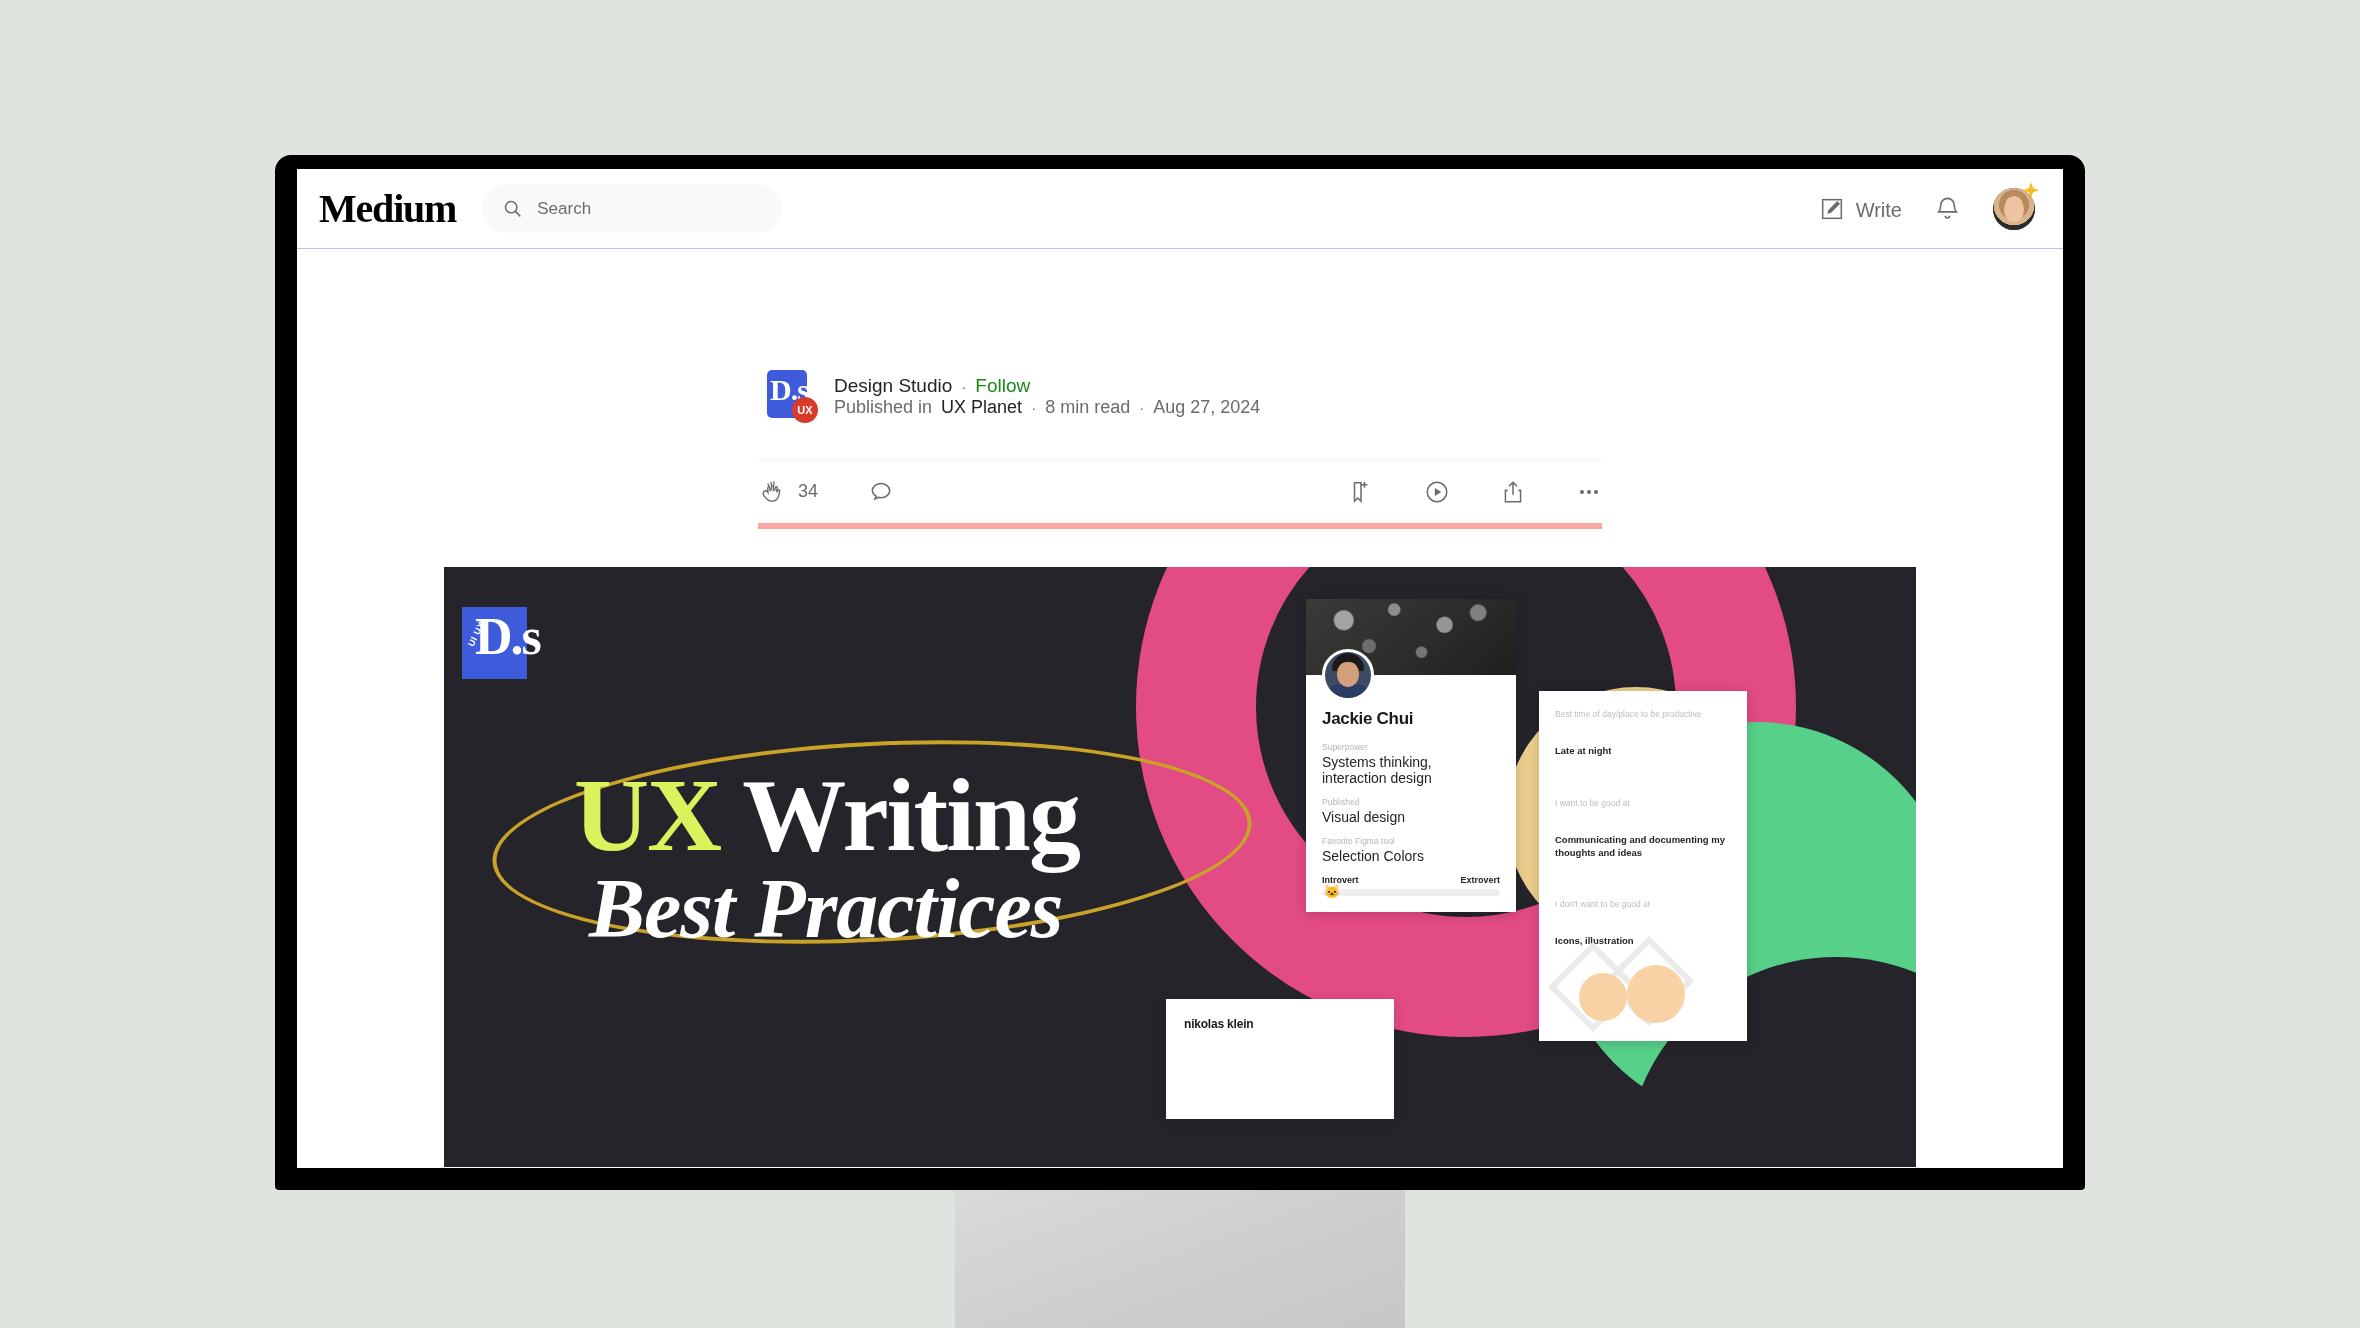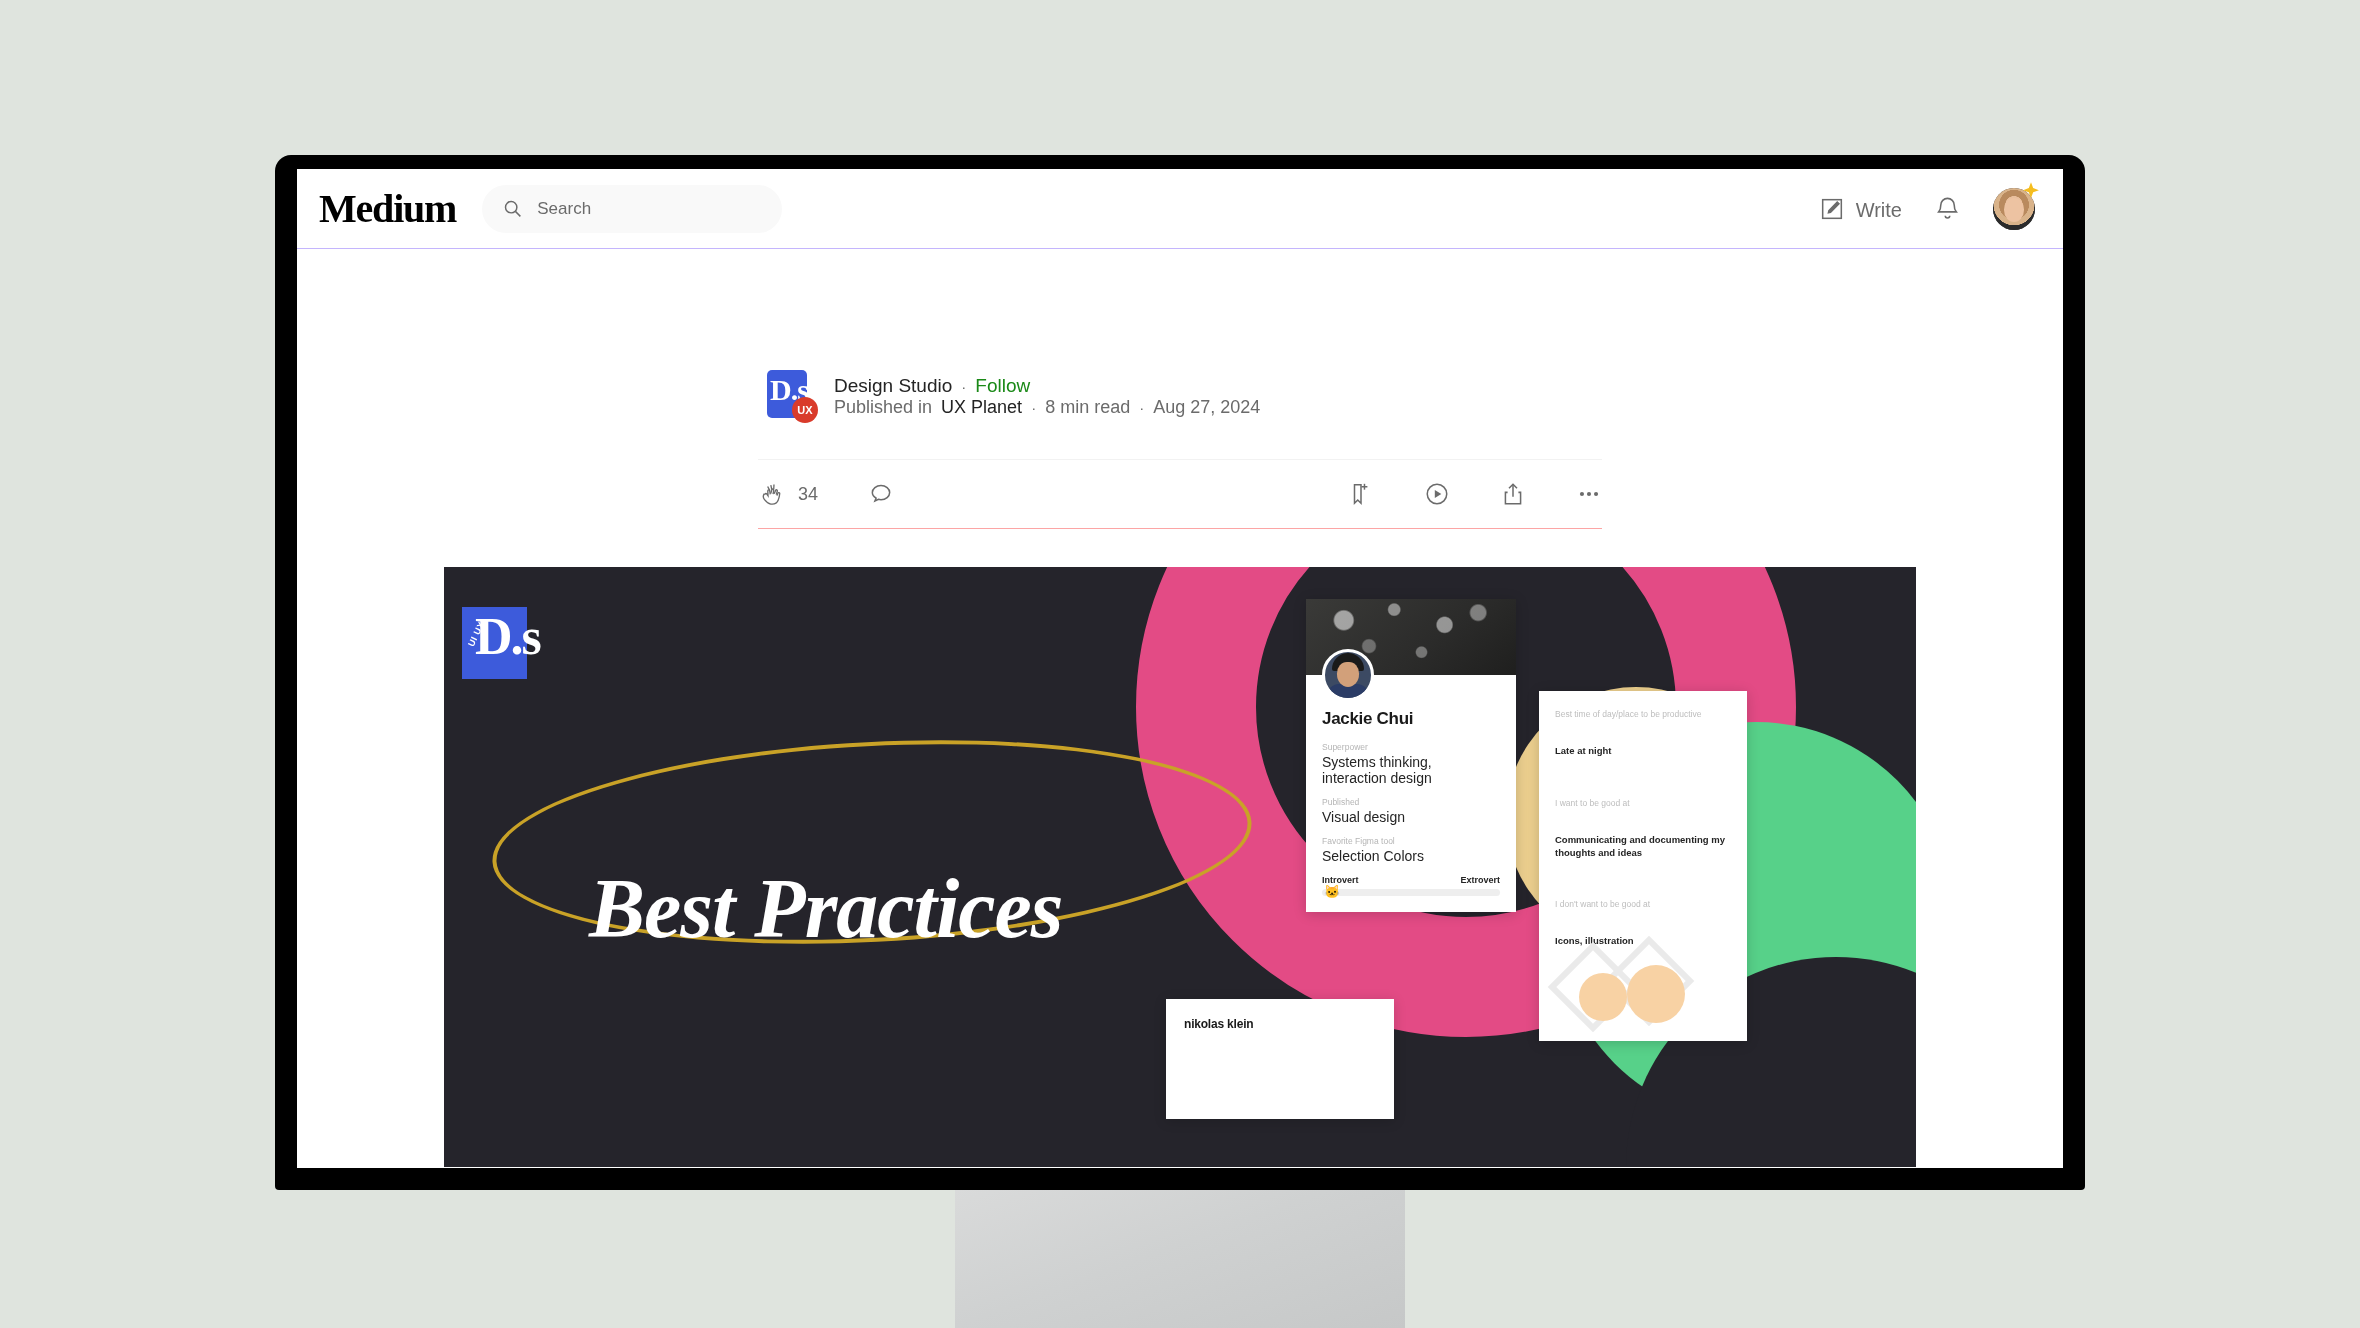--- a/index.html
+++ b/index.html
@@ -197,21 +197,21 @@
   .byline-row2 {
     display: flex; align-items: baseline; gap: 9px;
     font-size: 18px; color: #6b6b6b;
   }
   .byline-row2 .pub-name { color: #242424; cursor: pointer; }
 
   
   #action-bar {
     margin-top: 34px;
     border-top: 1px solid #f2f2f2;
-    border-bottom: 1px solid #fca5a5;
+    border-bottom: 6px solid #fca5a5;
     height: 70px;
     display: flex;
     align-items: center;
   }
   #clap-group {
     display: flex; align-items: center; gap: 13px;
     cursor: pointer; color: #6b6b6b;
   }
   #clap-count { font-size: 18px; }
   #comment-btn { margin-left: 50px; cursor: pointer; }
@@ -592,20 +592,23 @@
         <div class="shape-green"></div>
         <div class="shape-dark-cut"></div>
 
         <div id="hero-logo">
           <span class="dtext">D.s</span>
           <span class="uiux">UI UX</span>
         </div>
 
         <div id="hero-ellipse"></div>
 
+        <div id="hero-title1">
+          <span class="ux">UX</span><span> Writing</span>
+        </div>
 
         <div id="hero-title2">Best Practices</div>
 
         <div id="card-jackie">
           <div class="photo">
             <div class="pfp">
               <div class="shirt"></div>
               <div class="hair"></div>
               <div class="face"></div>
             </div>

